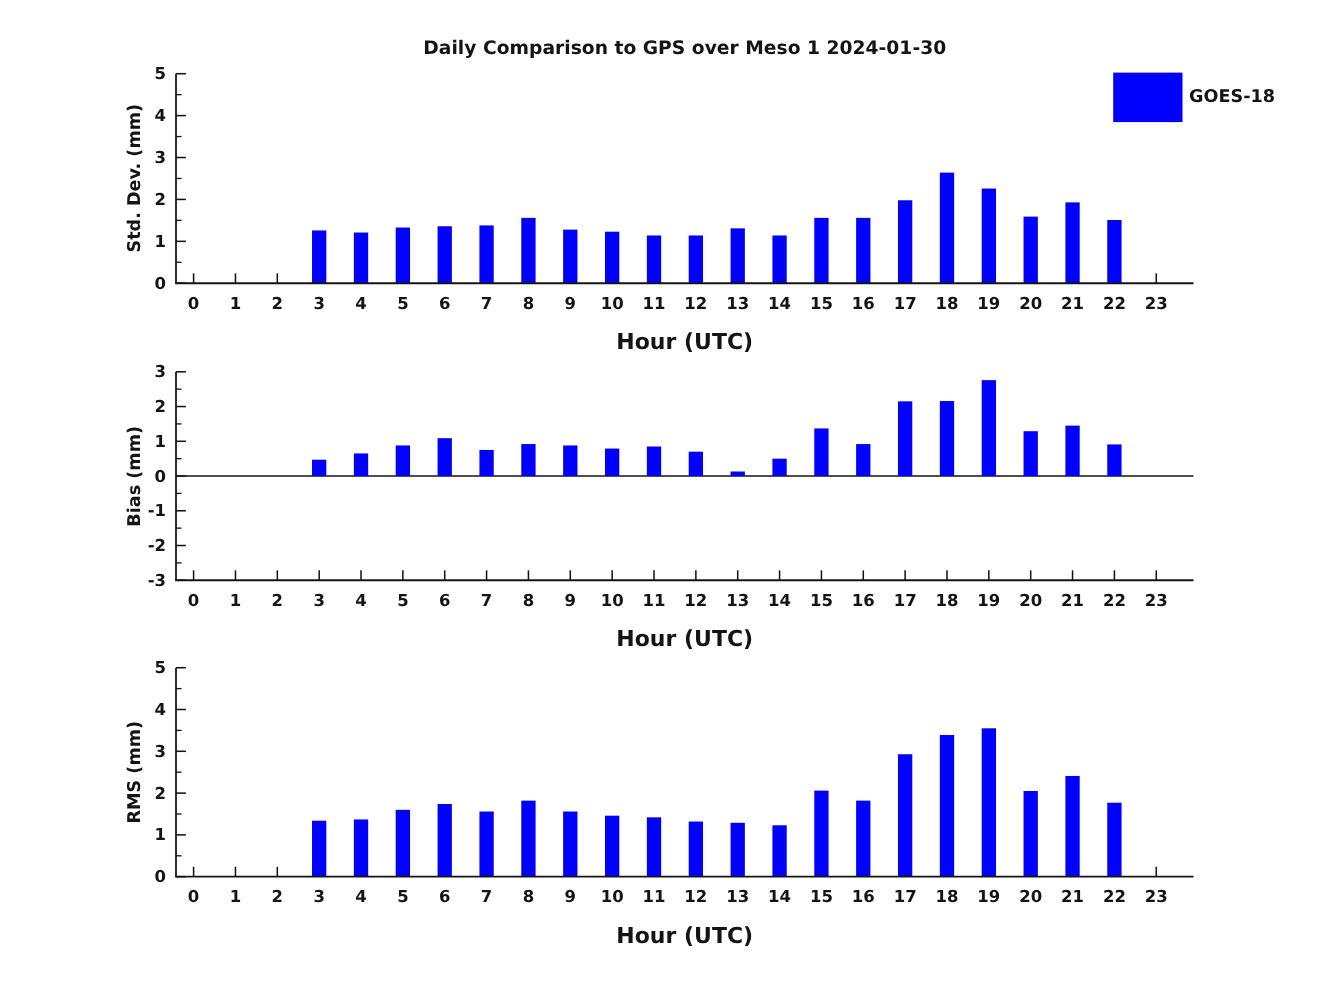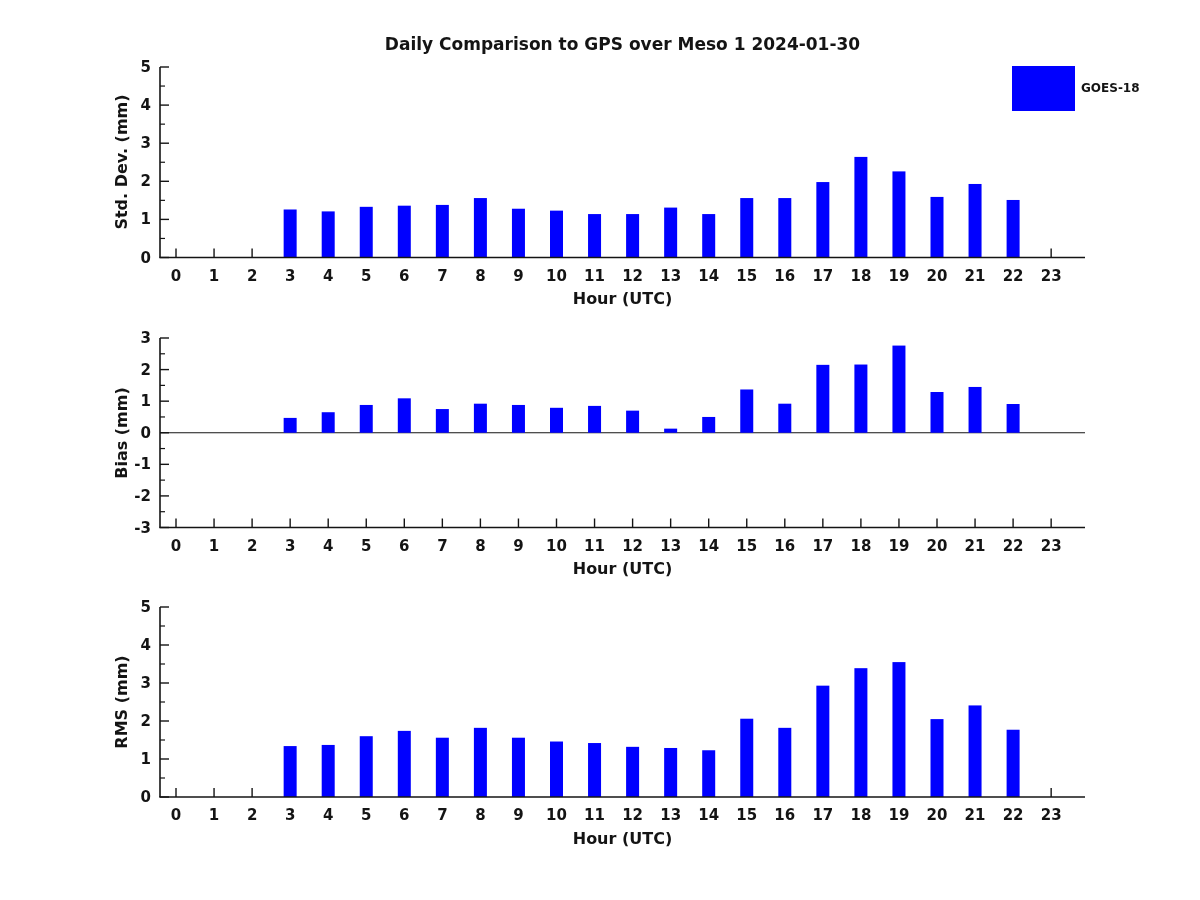--- a/index.html
+++ b/index.html
@@ -10,25 +10,25 @@
   .abs{position:absolute;}
   .fig-title{
     left:160px;top:31px;width:925px;text-align:center;
     font-size:17px;font-weight:bold;line-height:26px;white-space:nowrap;
   }
   .ylabel{
     width:190px;height:20px;text-align:center;font-size:16px;font-weight:bold;
     transform:rotate(-90deg);white-space:nowrap;line-height:20px;
   }
   .xlabel{
-    left:160px;width:925px;text-align:center;font-size:16px;font-weight:bold;
-    height:19px;line-height:19px;
+    left:160px;width:925px;text-align:center;font-size:20px;font-weight:bold;
+    height:19px;line-height:19px;margin-top:12px;
   }
   .legend-swatch{left:1012px;top:66px;width:63px;height:45px;}
-  .legend-label{left:1081px;top:80px;font-size:12px;font-weight:bold;line-height:16px;white-space:nowrap;}
+  .legend-label{left:1081px;top:80px;font-size:16px;font-weight:bold;line-height:16px;white-space:nowrap;}
   svg text{font-family:"DejaVu Sans","Liberation Sans",sans-serif;font-weight:bold;fill:#141414;}
 </style>
 </head>
 <body>
 
 <div class="abs fig-title">Daily Comparison to GPS over Meso 1 2024-01-30</div>
 
 <div class="abs legend-swatch" style="background: rgb(0, 0, 255);"></div>
 <div class="abs legend-label">GOES-18</div>
 

